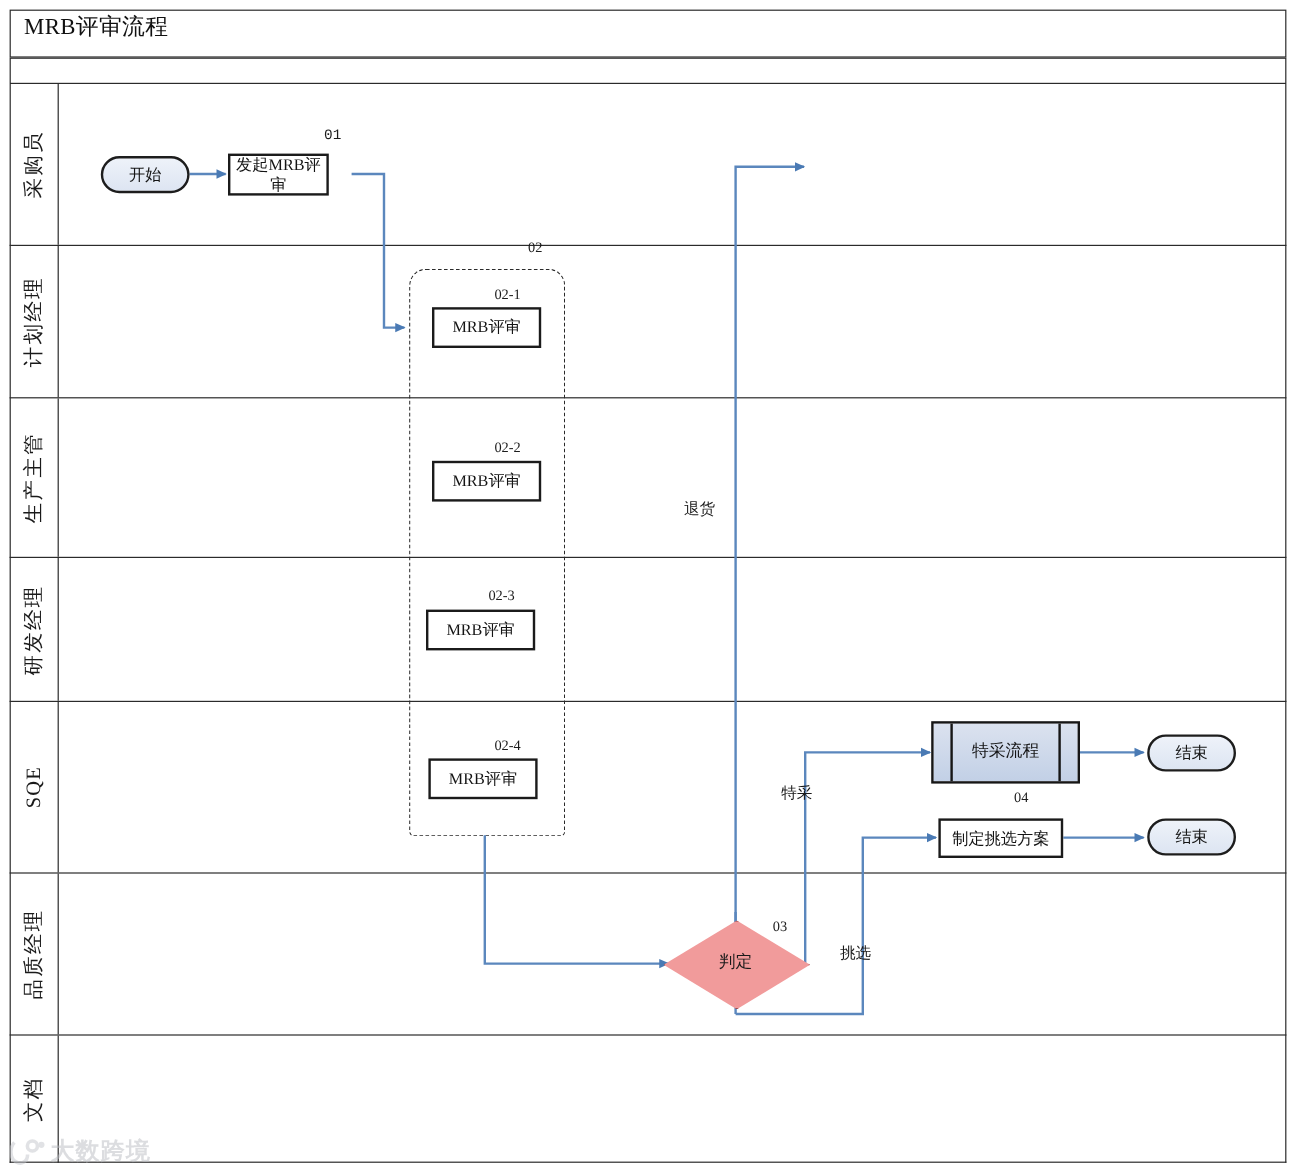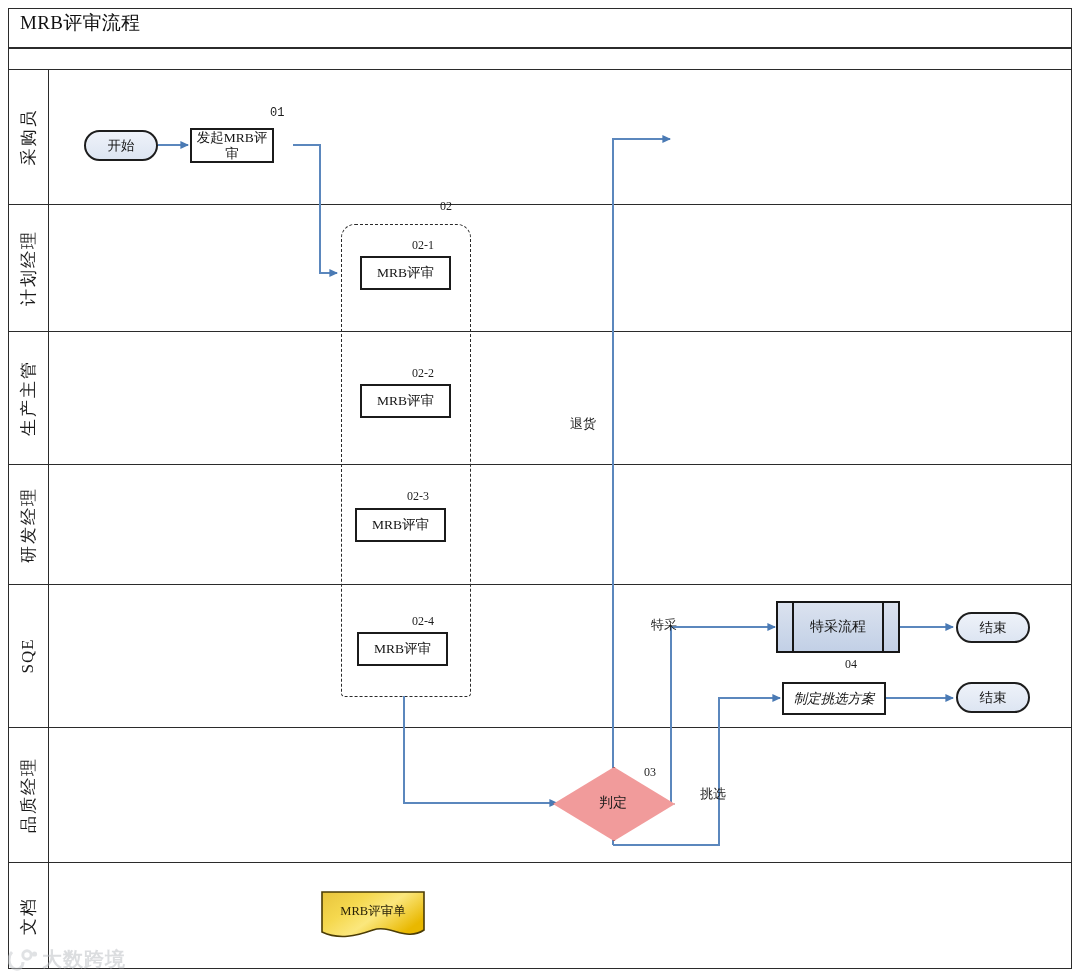--- a/index.html
+++ b/index.html
@@ -166,48 +166,34 @@
 
   <div class="node subprocess" style="left:776px;top:601px;width:124px;height:52px;">
     <span class="bar l"></span>
     <span class="bar r"></span>
     <span>特采流程</span>
   </div>
   <div class="tag" style="left:845px;top:657px;">04</div>
 
   <div class="node terminator" style="left:956px;top:612px;width:74px;height:31px;">结束</div>
 
-  <div class="node process" style="left:782px;top:682px;width:104px;height:33px;font-style:italic;">制定挑选方案</div>
+  <div class="node process" style="left:782px;top:682px;width:104px;height:33px;">制定挑选方案</div>
 
   <div class="node terminator" style="left:956px;top:682px;width:74px;height:31px;">结束</div>
 
-  <div class="edge-label" style="left:651px;top:616px;">特采</div>
+  <div class="edge-label" style="left:651px;top:652px;">特采</div>
 
   <div class="edge-label" style="left:700px;top:785px;">挑选</div>
 
   <div class="tag" style="left:644px;top:765px;">03</div>
   <div class="node decision" style="left:553px;top:767px;">
     <span class="dshape"></span>
     <span class="dtext">判定</span>
   </div>
 
-  <div class="docshape" style="left:320px;top:890px;">
-    <svg width="106" height="52" viewBox="0 0 106 52">
-      <defs>
-        <linearGradient id="docgrad" x1="0" y1="0" x2="1" y2="0.6">
-          <stop offset="0%" stop-color="#e8c43c"></stop>
-          <stop offset="35%" stop-color="#f5d84e"></stop>
-          <stop offset="62%" stop-color="#fbe77d"></stop>
-          <stop offset="100%" stop-color="#e9b800"></stop>
-        </linearGradient>
-      </defs>
-      <path d="M2,2 H104 V40 C86,52 70,34 53,40 C36,46 19,50 2,42 Z" fill="url(#docgrad)" stroke="#4b3c06" stroke-width="1.6"></path>
-    </svg>
-    <span class="dtxt">MRB评审单</span>
-  </div>
 
   <div id="watermark">
     <svg width="30" height="24" viewBox="0 0 30 24">
       <path d="M4,4 C0,8 0,17 5,20 C10,23 15,20 15,14" fill="none" stroke="#c3c6cb" stroke-width="3"></path>
       <circle cx="19" cy="7" r="4.2" fill="none" stroke="#c3c6cb" stroke-width="3"></circle>
       <circle cx="26.5" cy="6" r="2.6" fill="#c3c6cb"></circle>
     </svg>
     <span class="wm-text">大数跨境</span>
   </div>
 

